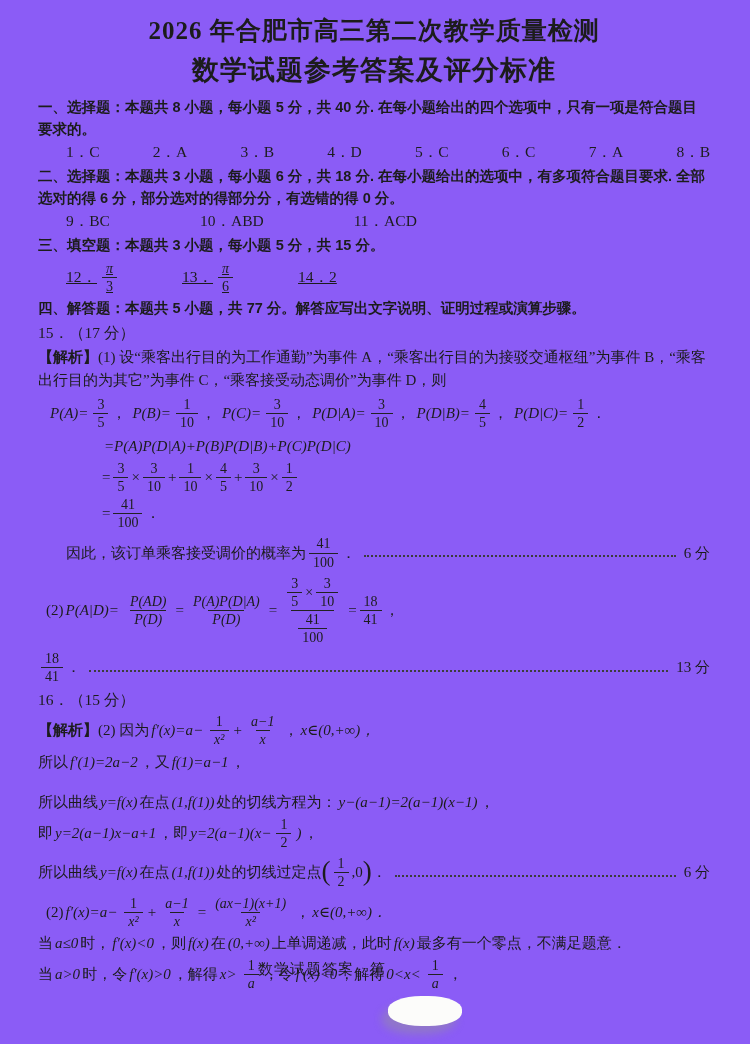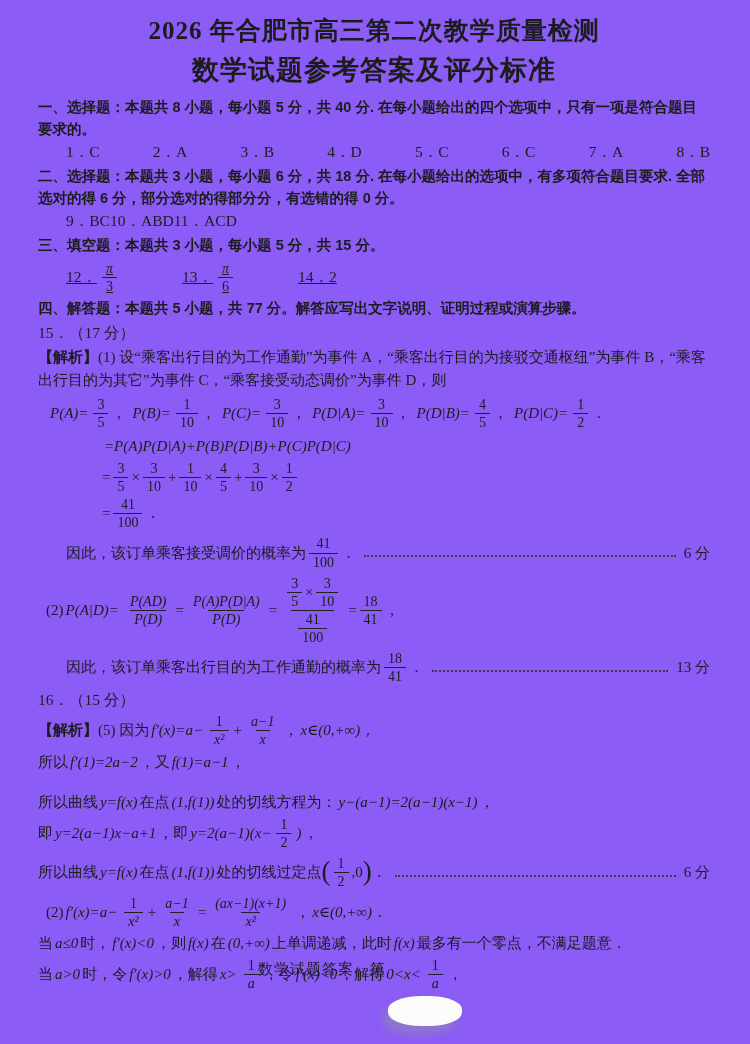--- a/index.html
+++ b/index.html
@@ -14,21 +14,21 @@
   .subtitle { text-align:center; font-size:27px; font-weight:700; letter-spacing:1px; margin:5px 0 8px; }
   .hd { font-weight:700; font-family:"Liberation Sans","DejaVu Sans",sans-serif; font-size:14.5px; line-height:1.52; }
   .cn { font-style:normal; }
   .mi { font-family:"Liberation Serif","DejaVu Serif",serif; font-style:italic; margin:0 2px; }
   .mn { font-family:"Liberation Serif","DejaVu Serif",serif; }
   .btag { font-weight:700; font-family:"Liberation Sans","DejaVu Sans",sans-serif; }
   .bl { line-height:1.52; margin:2px 0; }
   .qno { font-size:15.5px; margin:4px 0 2px; }
   
   .ansrow1 { display:flex; justify-content:space-between; padding:2px 0 2px 28px; font-size:15.5px; }
-  .ansrow2 { display:flex; padding:2px 0 2px 28px; font-size:15.5px; }
+  .ansrow2 { display:flex; gap:90px; padding:2px 0 2px 28px; font-size:15.5px; }
   .ansrow3 { display:flex; align-items:center; gap:60px; padding-left:28px; margin:5px 0 3px; font-size:15.5px; }
   .ansitem3 { display:inline-flex; align-items:center;text-decoration:underline; }
   
   .frac { display:inline-flex; flex-direction:column; align-items:center; vertical-align:middle; margin:0 3px; line-height:1.08; font-size:14px; text-align:center; }
   .fn { display:inline-flex; align-items:center; justify-content:center; padding:0 4px 1px; }
   .fd { display:inline-flex; align-items:center; justify-content:center; border-top:1.5px solid #222; padding:1px 4px 0; }
   
   .fl { display:flex; align-items:center; margin:3px 0; }
   .ind1 { margin-left:8px; }
   .ind2 { margin-left:64px; }
@@ -227,35 +227,34 @@
     </span>
     <span class="mn">=</span>
     <span class="frac">
         <span class="fn mn">18</span>
         <span class="fd mn">41</span>
       </span>
     <span class="cn">，</span>
   </div>
 
   <div class="scoreline">
-    <span class="cn indent-text">因此，该订单乘客出行目的为工作通勤的概率为</span>
     <span class="frac">
         <span class="fn mn">18</span>
         <span class="fd mn">41</span>
       </span>
     <span class="cn">．</span>
     <span class="leader"></span>
     <span class="score">13 分</span>
   </div>
 
   <div class="qno mn">16．（15 分）</div>
 
   <div class="fl">
     <span class="btag">【解析】</span>
-    <span class="cn">(5) 因为</span>
+    <span class="cn">(2) 因为</span>
     <span class="mi">f′(x)=a−</span>
     <span class="frac">
         <span class="fn mn">1</span>
         <span class="fd mi">x²</span>
       </span>
     <span class="mn">+</span>
     <span class="frac">
         <span class="fn mi">a−1</span>
         <span class="fd mi">x</span>
       </span>

